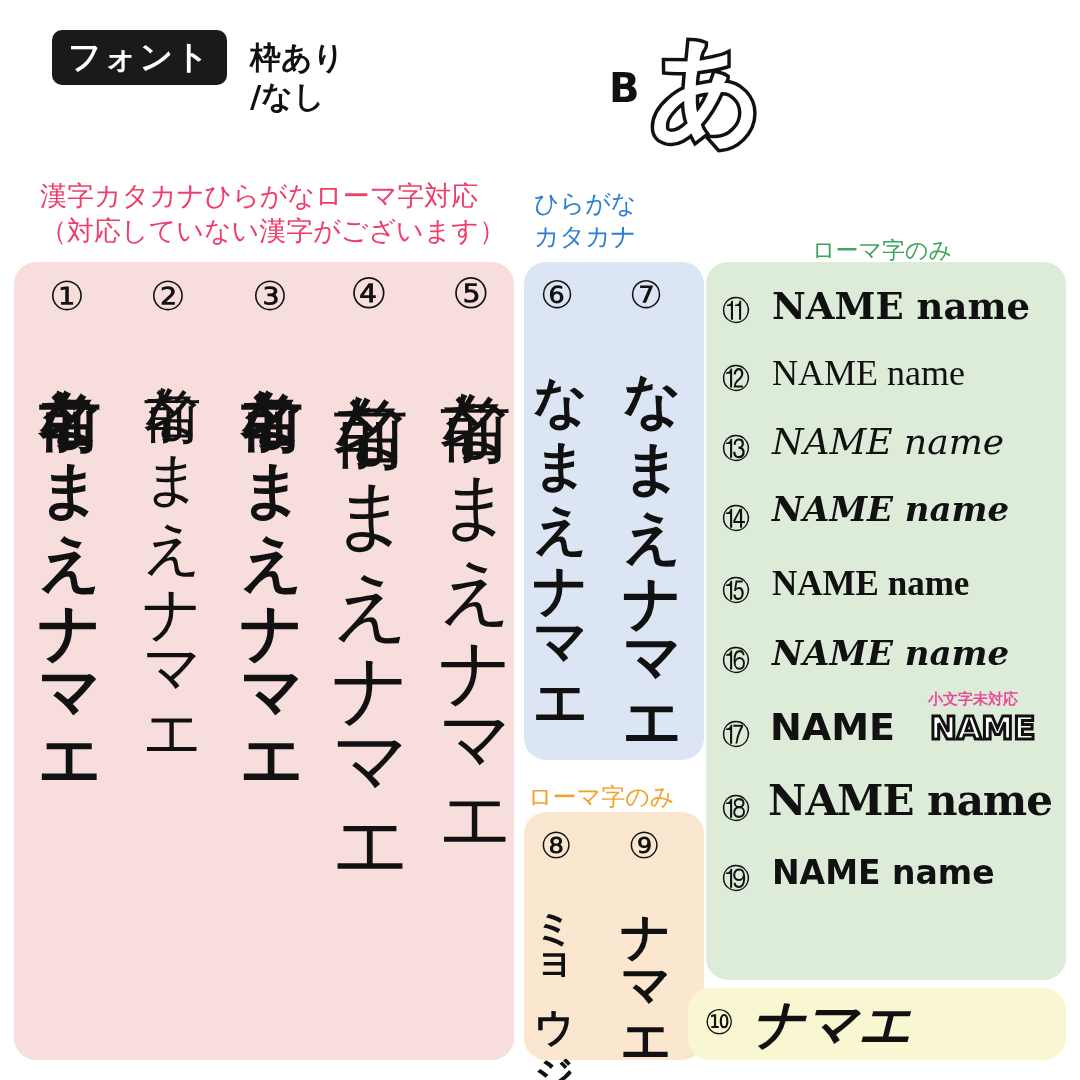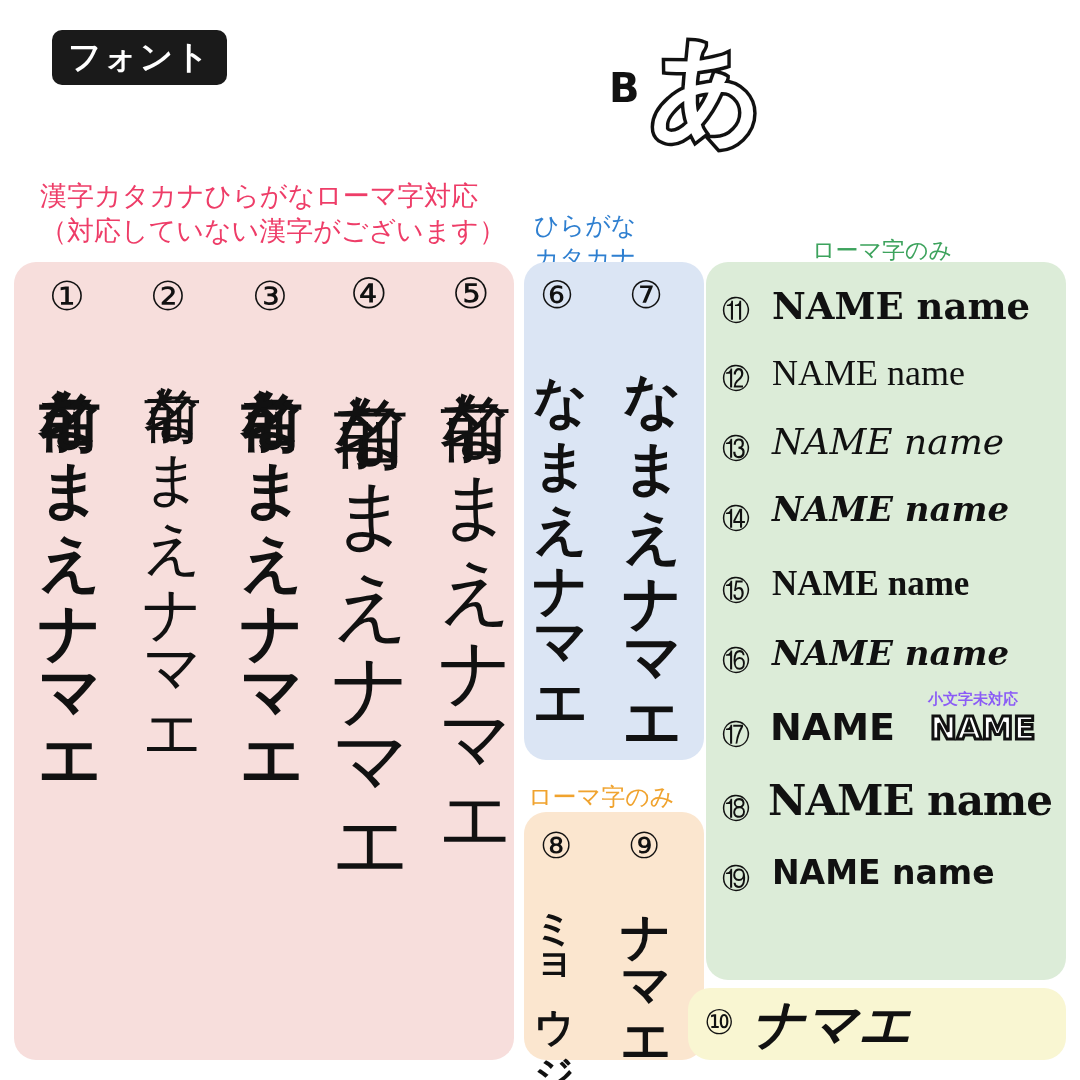--- a/index.html
+++ b/index.html
@@ -55,21 +55,21 @@
   #smpB{left:609px;}
   #smpC{left:845px;}
 
   
   .cap{
     position:absolute;font-weight:normal;
     font-family:"DejaVu Sans",sans-serif;
     line-height:1.3;
   }
   #cap-kanji{left:40px;top:178px;color:#ee3d68;font-size:27px;}
-  #cap-hira{left:534px;top:188px;color:#2e7fd0;font-size:25px;margin-top:22px;}
+  #cap-hira{left:534px;top:188px;color:#2e7fd0;font-size:25px;}
   #cap-roma{left:812px;top:236px;color:#3da35d;font-size:23px;}
   #cap-kata{left:528px;top:782px;color:#f0a32e;font-size:24px;}
 
   
   .panel{position:absolute;border-radius:22px;}
   #panel-kanji{left:14px;top:262px;width:500px;height:798px;background:#f7dedc;}
   #panel-hira{left:524px;top:262px;width:180px;height:498px;background:#dbe5f4;}
   #panel-kata{left:524px;top:812px;width:180px;height:248px;background:#fbe6cf;}
   #panel-ten{left:688px;top:988px;width:378px;height:72px;background:#f9f6d2;}
   #panel-roma{left:706px;top:262px;width:360px;height:718px;background:#dcecd8;}
@@ -101,29 +101,30 @@
     line-height:1;
   }
   .rnum{
     position:absolute;
     font-size:28px;
     font-family:"DejaVu Sans",sans-serif;
     color:#111;
   }
   .note-small{
     position:absolute;
-    font-size:15px;font-weight:bold;color:#8b5cf6;
+    font-size:15px;font-weight:bold;color:#ec4899;
     font-family:"DejaVu Sans",sans-serif;
   }
 </style>
 </head>
 <body>
 
 <div class="header">
   <div class="font-badge">フォント</div>
+  <div class="waku">枠あり<br>/なし</div>
 
   <div class="sample" id="smpB">
     <span class="lbl">B</span><span class="ch outline2">あ</span>
   </div>
 </div>
 
 <div class="cap" id="cap-kanji">漢字カタカナひらがなローマ字対応<br>（対応していない漢字がございます）</div>
 <div class="cap" id="cap-hira">ひらがな<br>カタカナ</div>
 <div class="cap" id="cap-roma">ローマ字のみ</div>
 <div class="cap" id="cap-kata">ローマ字のみ</div>

